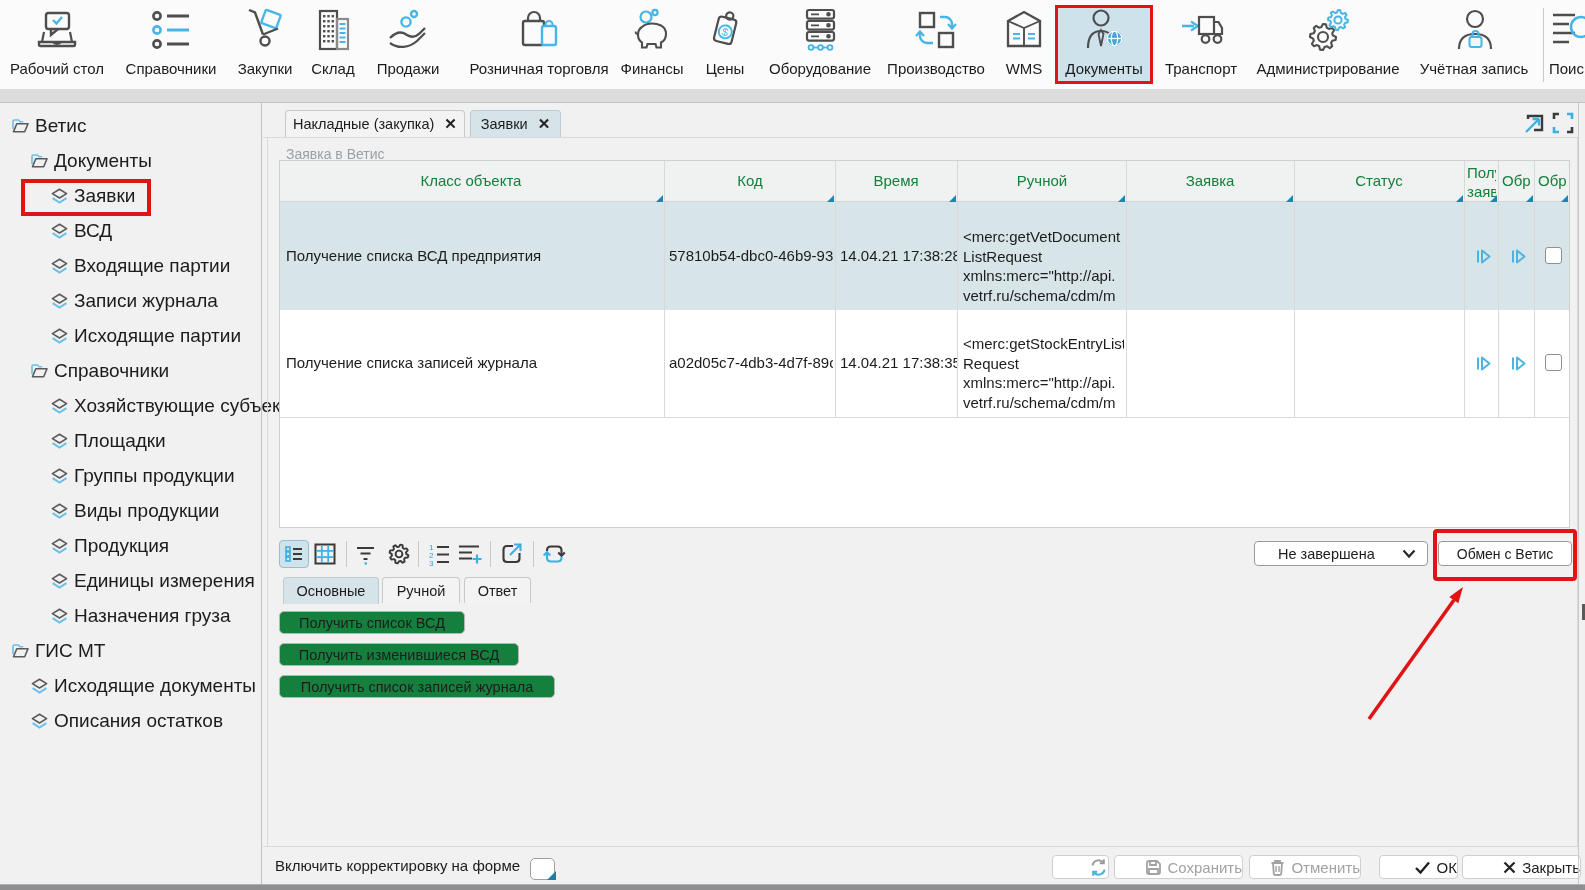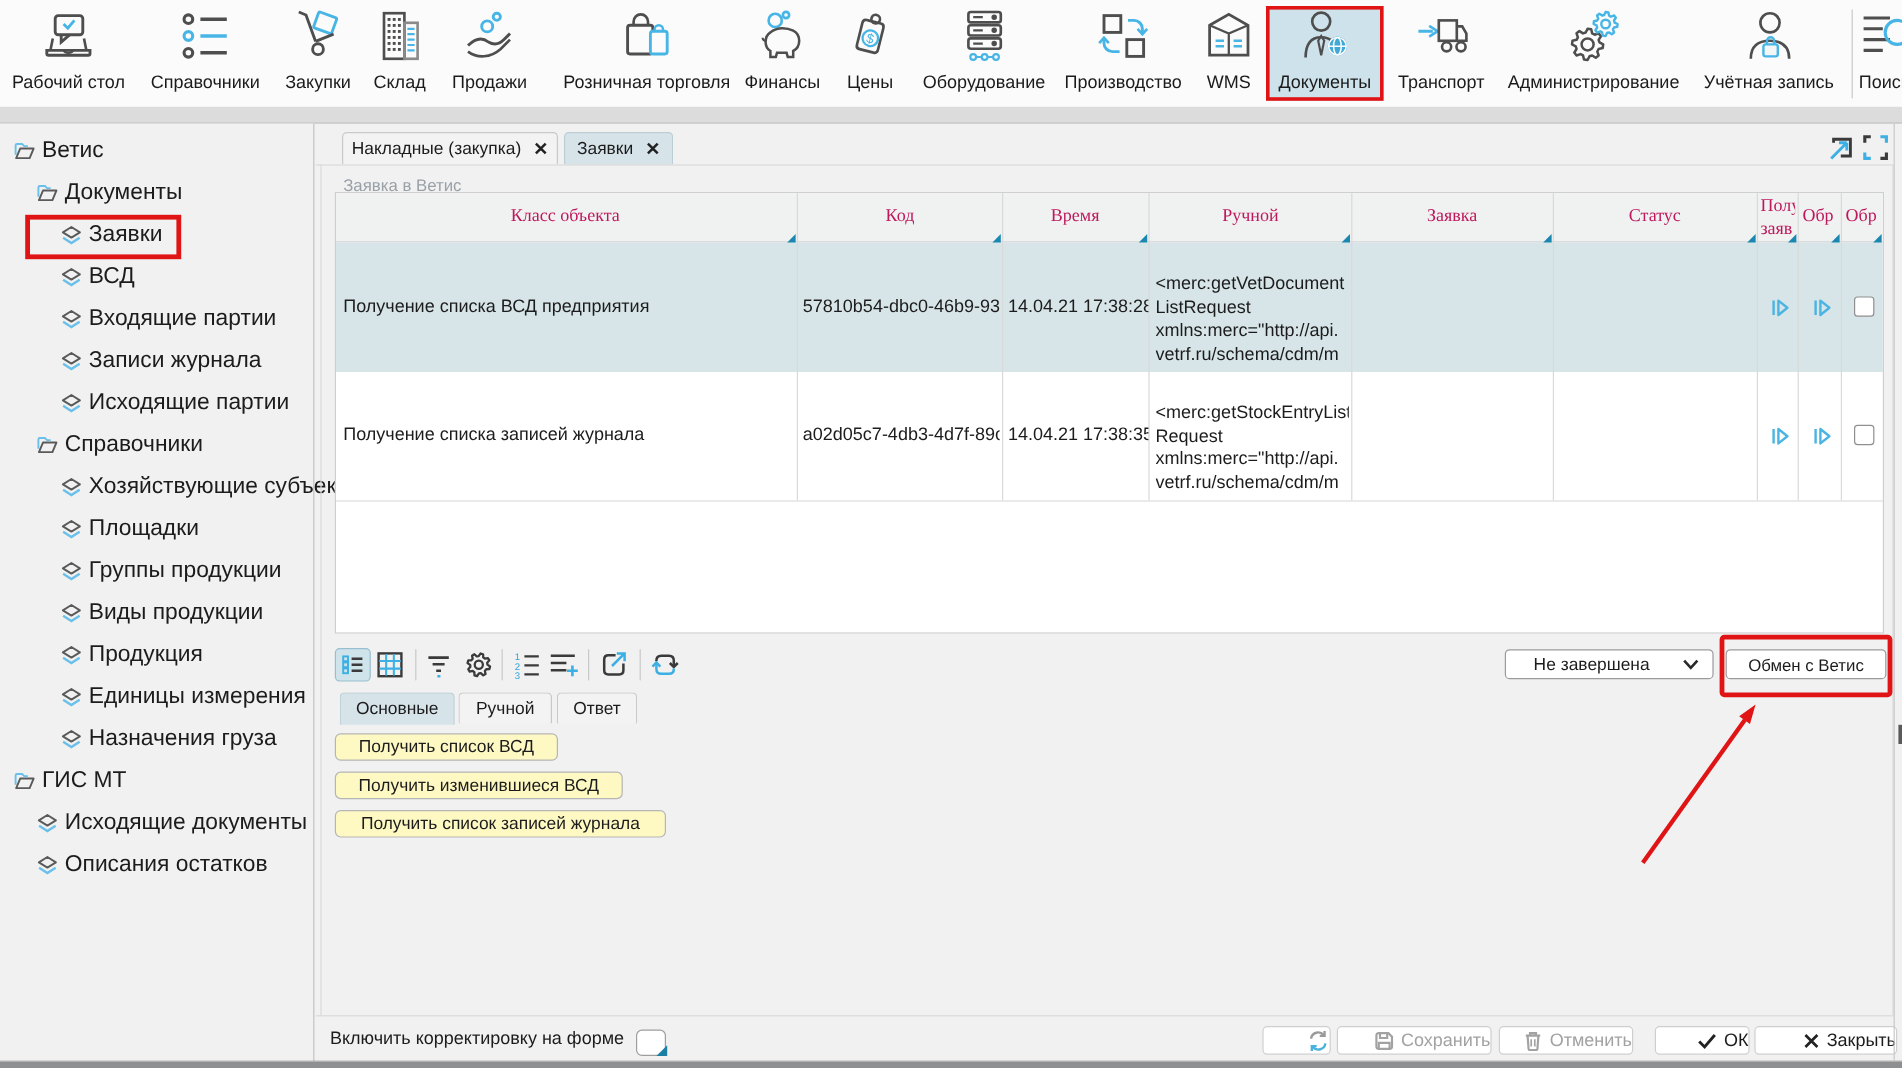--- a/index.html
+++ b/index.html
@@ -11,23 +11,23 @@
 .tlabel{position:absolute;top:60px;left:50%;transform:translateX(-50%);white-space:nowrap;font-size:15px;color:#1b1b1b;}
 #docsel{left:1055px;top:5px;width:92px;height:73px;background:#cde2eb;border:3px solid #e01414;}
 #graystrip{left:0;top:90px;width:1585px;height:12px;background:#dcdcdc;border-bottom:1px solid #c4c4c4;}
 #sidebar{left:0;top:103px;width:261px;height:783px;background:#f1f1f1;border-right:1px solid #c3c3c3;}
 .trow{position:absolute;height:20px;display:flex;align-items:center;}
 .trow span{margin-left:5px;font-size:19px;white-space:nowrap;}
 #redbox1{left:21px;top:179px;width:122px;height:29px;border:4px solid #e01414;}
 .tab{position:absolute;box-sizing:border-box;border:1px solid #c9c9c9;border-bottom:none;border-radius:4px 4px 0 0;background:#f3f3f3;font-size:14.5px;display:flex;align-items:center;justify-content:center;white-space:nowrap;}
 .tab.active{background:#d6e4ea;border-color:#bccdd4;}
 .tab .x{margin-left:10px;font-size:15px;color:#222;font-weight:bold;}
-.btnw{position:absolute;box-sizing:border-box;background:#fef9c3;border:1px solid #b5b5b5;border-radius:5px;font-size:14.5px;display:flex;align-items:center;justify-content:center;white-space:nowrap;}
+.btnw{position:absolute;box-sizing:border-box;background:#15803d;border:1px solid #b5b5b5;border-radius:5px;font-size:14.5px;display:flex;align-items:center;justify-content:center;white-space:nowrap;}
 .cell{position:absolute;font-size:15px;white-space:nowrap;overflow:hidden;}
-.hdr{position:absolute;font-size:15px;white-space:nowrap;color:#be185d;font-family:Liberation Serif, serif;}
+.hdr{position:absolute;font-size:15px;white-space:nowrap;color:#15803d;}
 .hdrtri{position:absolute;width:0;height:0;border-left:7px solid transparent;border-bottom:7px solid #1987b0;}
 .colline{position:absolute;top:161px;width:1px;height:256px;background:#d9d9d9;}
 .chk{position:absolute;width:17px;height:17px;background:#fff;border:1.5px solid #8f8f8f;border-radius:3px;box-sizing:border-box;}
 .sep{position:absolute;top:541px;width:1px;height:26px;background:#c9c9c9;}
 .tbtn{position:absolute;top:855px;height:24px;background:#fff;border:1px solid #cfcfcf;border-radius:4px;box-sizing:border-box;display:flex;align-items:center;justify-content:flex-end;font-size:15px;}
 .line{position:absolute;background:#d9d9d9;}
 </style></head>
 <body>
 <div id="topbar" class="abs"></div>
 <div id="docsel" class="abs"></div>

